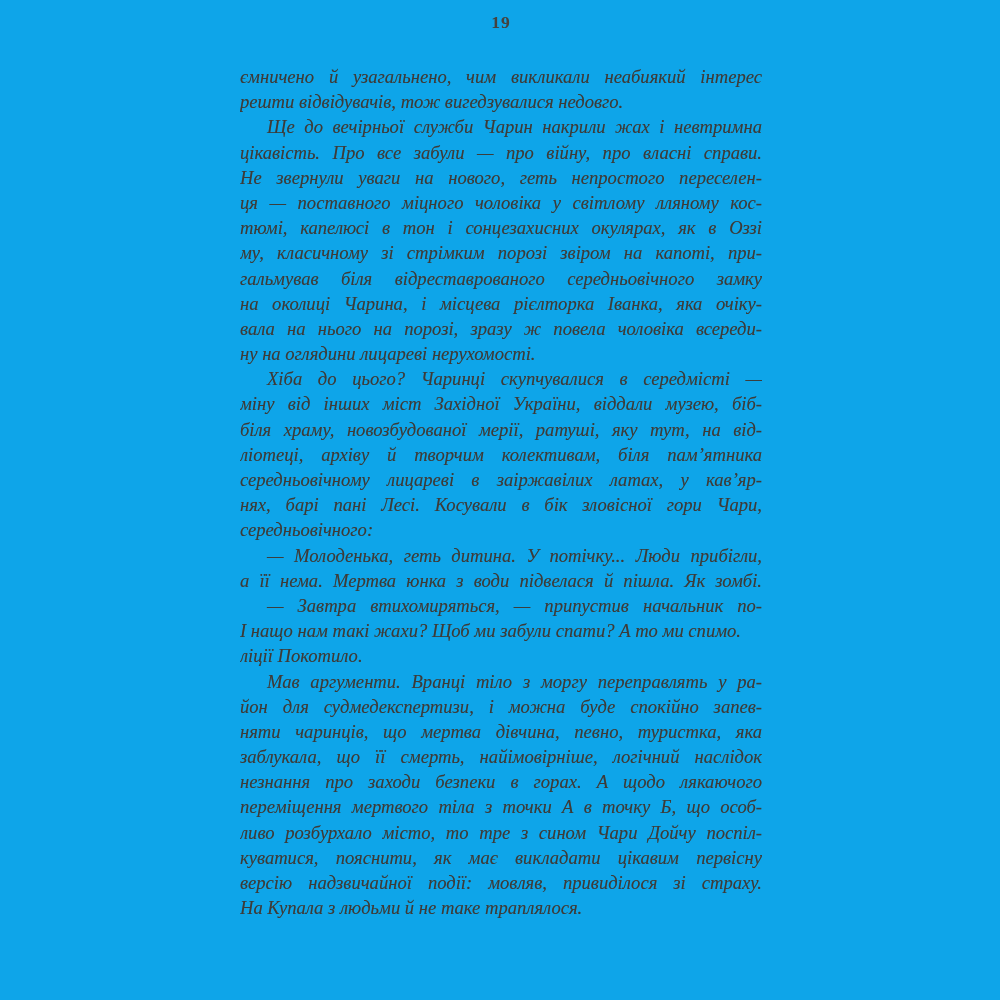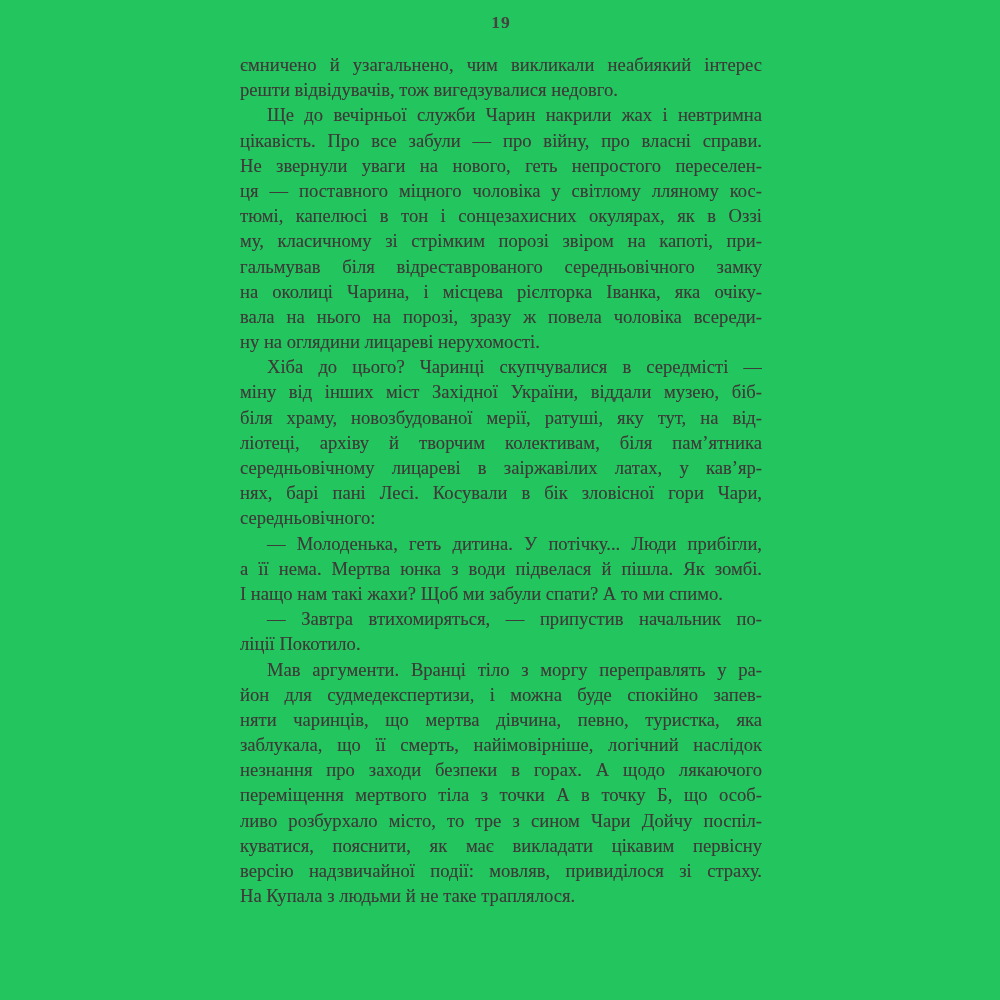--- a/index.html
+++ b/index.html
@@ -4,43 +4,44 @@
 <style>
   html, body {
     margin: 0;
     padding: 0;
     background: #ffffff;
   }
   .page {
     position: relative;
     width: 1000px;
     height: 1000px;
-    background: #22c55e;
+    background: #0ea5e9;
     overflow: hidden;
     font-family: "Liberation Serif", "DejaVu Serif", serif;
   }
   .page-number {
     position: absolute;
     top: 12px;
     left: 240px;
     width: 522px;
     text-align: center;
     font-size: 17.5px;
     font-weight: 600;
     color: #45423f;
     letter-spacing: 1px;
   }
   .text-column {
     position: absolute;
-    top: 52px;
+    top: 64px;
     left: 240px;
     width: 522px;
     font-size: 18.6px;
     color: #3d3b38;
     text-shadow: 0 0 0.5px rgba(70, 68, 65, 0.45);
+    font-style: italic;
   }
   .line {
     height: 25.2px;
     line-height: 25.2px;
     overflow: hidden;
     text-align: justify;
     text-align-last: justify;
   }
   .line.last {
     text-align-last: left;
@@ -69,22 +70,22 @@
       <div class="line last">ну на оглядини лицареві нерухомості.</div>
       <div class="line indent">Хіба до цього? Чаринці скупчувалися в середмісті —</div>
       <div class="line">міну від інших міст Західної України, віддали музею, біб-</div>
       <div class="line">біля храму, новозбудованої мерії, ратуші, яку тут, на від-</div>
       <div class="line">ліотеці, архіву й творчим колективам, біля пам’ятника</div>
       <div class="line">середньовічному лицареві в заіржавілих латах, у кав’яр-</div>
       <div class="line">нях, барі пані Лесі. Косували в бік зловісної гори Чари,</div>
       <div class="line last">середньовічного:</div>
       <div class="line indent">— Молоденька, геть дитина. У потічку... Люди прибігли,</div>
       <div class="line">а її нема. Мертва юнка з води підвелася й пішла. Як зомбі.</div>
+      <div class="line indent">— Завтра втихомиряться, — припустив начальник по-</div>
       <div class="line last">І нащо нам такі жахи? Щоб ми забули спати? А то ми спимо.</div>
-      <div class="line indent">— Завтра втихомиряться, — припустив начальник по-</div>
       <div class="line last">ліції Покотило.</div>
       <div class="line indent">Мав аргументи. Вранці тіло з моргу переправлять у ра-</div>
       <div class="line">йон для судмедекспертизи, і можна буде спокійно запев-</div>
       <div class="line">няти чаринців, що мертва дівчина, певно, туристка, яка</div>
       <div class="line">заблукала, що її смерть, найімовірніше, логічний наслідок</div>
       <div class="line">незнання про заходи безпеки в горах. А щодо лякаючого</div>
       <div class="line">переміщення мертвого тіла з точки А в точку Б, що особ-</div>
       <div class="line">ливо розбурхало місто, то тре з сином Чари Дойчу поспіл-</div>
       <div class="line">куватися, пояснити, як має викладати цікавим первісну</div>
       <div class="line">версію надзвичайної події: мовляв, привиділося зі страху.</div>

